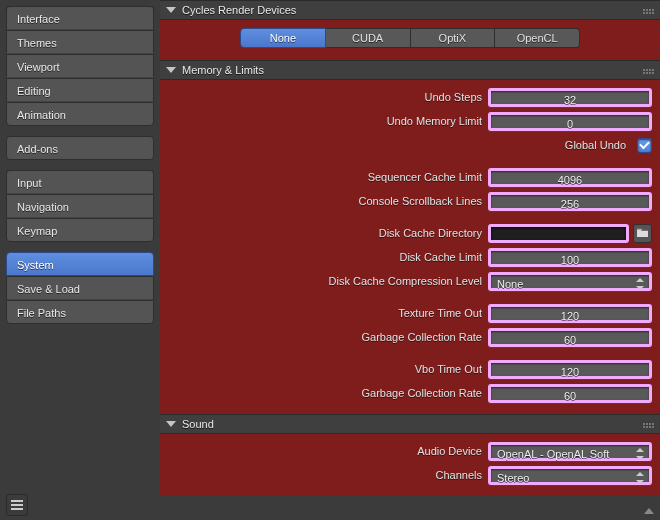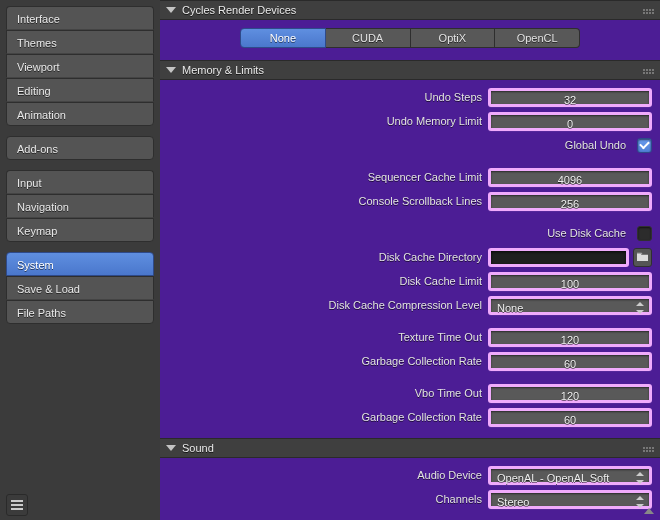--- a/index.html
+++ b/index.html
@@ -46,21 +46,21 @@
     border-left:5px solid transparent; border-right:5px solid transparent; border-top:6px solid #c4c4c4;
   }
   .panel-header .title { color:#e9e9e9; font-weight:500; text-shadow:0 1px 0 rgba(0,0,0,.7); }
   .panel-header .grip {
     position:absolute; right:6px; top:8px; display:flex; gap:1px;
   }
   .panel-header .grip i { width:2px; height:2px; background:#777; display:block; }
   .panel-header .grip .row { display:flex; gap:1px; }
   .grip-inner { display:flex; flex-direction:column; gap:1px; }
 
-  .panel-body { background:#4c1d95; padding:6px 8px 10px 8px; display:flex; flex-direction:column; gap:2px; }
+  .panel-body { background:#7f1d1d; padding:6px 8px 10px 8px; display:flex; flex-direction:column; gap:2px; }
 
   
   .seg { display:flex; margin: 2px auto 2px auto; width: 340px; }
   .seg .segbtn {
     flex:1; height:20px; line-height:19px; text-align:center;
     background:#585858; color:#e2e2e2;
     border:1px solid #2e2e2e; border-left:none;
     text-shadow:0 1px 0 rgba(0,0,0,.6); cursor:pointer;
   }
   .seg .segbtn:first-child { border-left:1px solid #2e2e2e; border-top-left-radius:4px; border-bottom-left-radius:4px; }
@@ -225,26 +225,20 @@
         <div class="spacer"></div>
         <div class="row-line">
           <span class="lbl">Sequencer Cache Limit</span>
           <div class="numfield">4096</div>
         </div>
         <div class="row-line">
           <span class="lbl">Console Scrollback Lines</span>
           <div class="numfield">256</div>
         </div>
         <div class="spacer"></div>
-        <div class="chk-label-row">
-          <div class="chk-slot">
-            <span class="lbl">Use Disk Cache</span>
-            <span class="chk"></span>
-          </div>
-        </div>
         <div class="row-line">
           <span class="lbl">Disk Cache Directory</span>
           <div class="slotwrap">
             <div class="textfield" style="flex:1"></div>
             <div class="folder-btn">
               <span>
                 <svg viewBox="0 0 14 12">
                     <path d="M1 3h4l1 1h7v7H1z" fill="#ddd"></path>
                     <path d="M1 2h5l1 1H1z" fill="#bbb"></path>
                   </svg>

